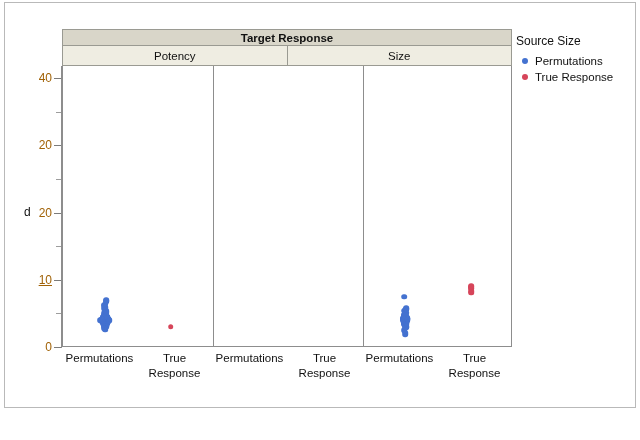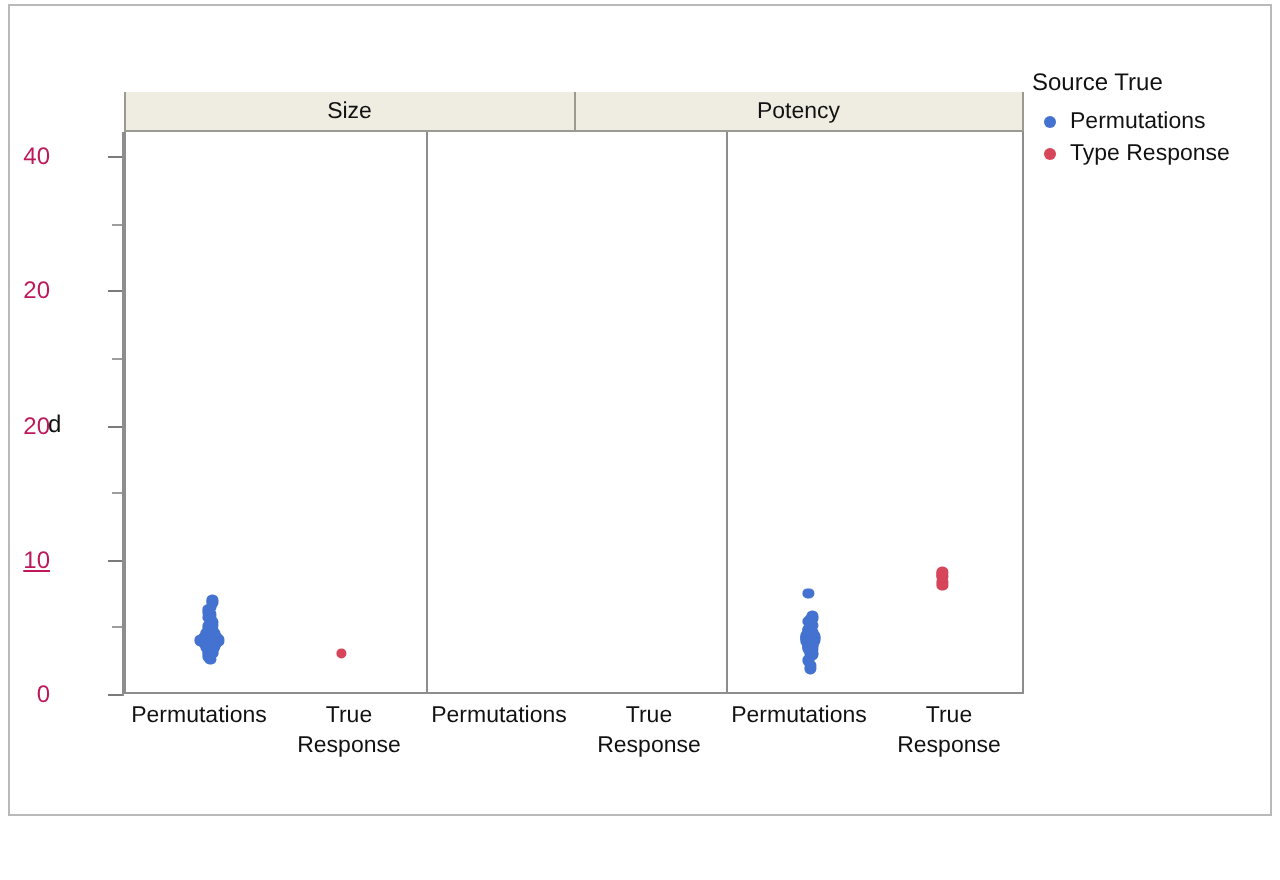--- a/index.html
+++ b/index.html
@@ -125,24 +125,24 @@
   }
   .ytick-minor {
     position: absolute;
     left: 56px;
     width: 5px;
     height: 1px;
     background: #9d9d9d;
   }
   .ytick-label {
     position: absolute;
-    right: 615px;
+    right: 588px;
     text-align: right;
     font-size: 12px;
-    color: #be185d;
+    color: #a16207;
     transform: translateY(-50%);
     white-space: nowrap;
   }
   .y-axis-title {
     position: absolute;
     left: 24px;
     top: 205px;
     font-size: 12px;
     color: #111111;
   }
@@ -216,24 +216,25 @@
     white-space: nowrap;
   }
 </style>
 </head>
 <body>
 
 <div id="root">
 
   <div class="figure-frame"></div>
 
+  <div class="outer-header">Target Response</div>
 
   <div class="inner-header-row">
+    <div class="inner-header">Potency</div>
     <div class="inner-header">Size</div>
-    <div class="inner-header">Potency</div>
   </div>
 
   <div class="y-axis-line"></div>
   <div id="y-ticks">
       <div class="ytick-major" style="top: 347px;"></div>
       <div class="ytick-label" style="top: 347px;">0</div>
       <div class="ytick-major" style="top: 279.75px;"></div>
       <div class="ytick-label" style="top: 279.75px; text-decoration: underline;">10</div>
       <div class="ytick-major" style="top: 212.5px;"></div>
       <div class="ytick-label" style="top: 212.5px; text-align: center;">20</div>
@@ -412,25 +413,25 @@
           <span>Permutations</span>
         </div>
         <div class="x-cat">
           <span>True</span>
           <span>Response</span>
         </div>
       </div>
     </div>
 
   <div class="legend">
-    <div class="legend-title">Source True</div>
+    <div class="legend-title">Source Size</div>
     <div class="legend-item">
       <span class="legend-swatch" id="sw0" style="background: rgb(68, 114, 208);"></span>
       <span class="legend-label">Permutations</span>
     </div>
     <div class="legend-item">
       <span class="legend-swatch" id="sw1" style="background: rgb(214, 69, 90);"></span>
-      <span class="legend-label">Type Response</span>
+      <span class="legend-label">True Response</span>
     </div>
   </div>
 
   <div class="caption">                                 </div>
 </div>
 
 </body></html>

